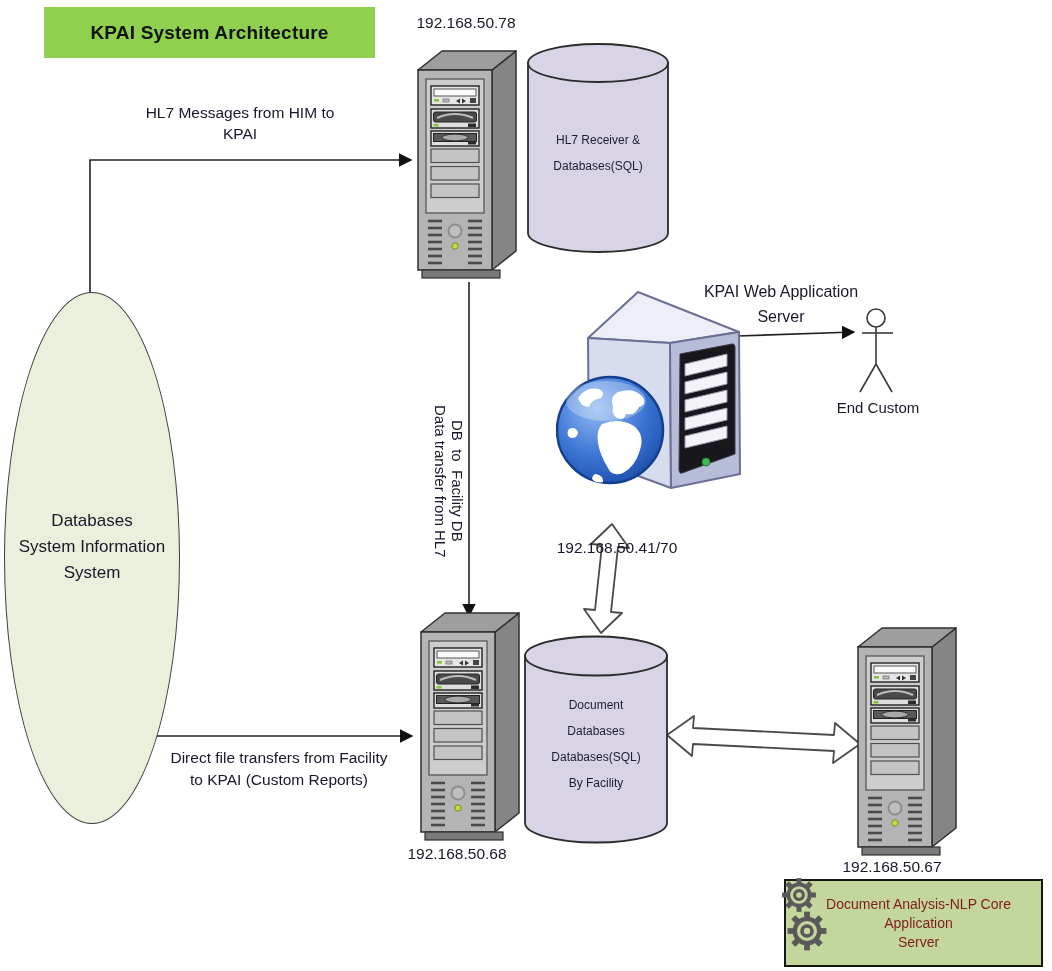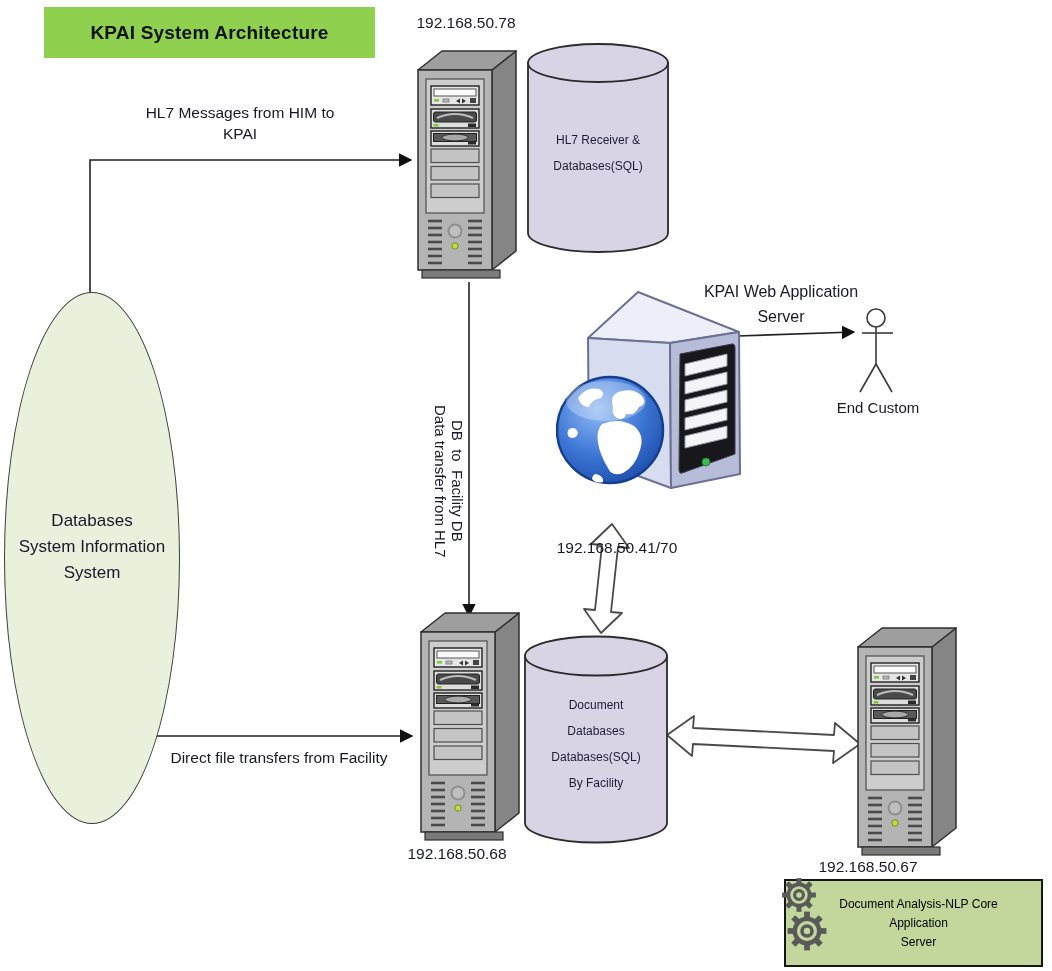--- a/index.html
+++ b/index.html
@@ -8,39 +8,39 @@
   .abs{position:absolute;}
   svg.layer{position:absolute;left:0;top:0;width:1052px;height:971px;}
   .title-box{left:44px;top:7px;width:331px;height:51px;background:#8fd14f;
              display:flex;align-items:center;justify-content:center;}
   .title-box span{font-size:19px;font-weight:600;color:#121212;letter-spacing:.2px;}
   .lbl{font-size:15.5px;line-height:21px;text-align:center;color:#18182b;}
   .ip{width:160px;font-size:15.5px;text-align:center;color:#18182b;}
   #ip-top{left:386px;top:14px;}
   #ip-web{left:537px;top:499px;margin-top:40px;}
   #ip-bottom{left:377px;top:845px;}
-  #ip-right{left:788px;top:858px;}
+  #ip-right{left:812px;top:858px;}
   #hl7-label{left:108px;top:102px;width:264px;}
   #direct-label{left:133px;top:747px;width:292px;line-height:22px;}
   #web-label{left:681px;top:279px;width:200px;font-size:16px;line-height:25px;}
   #end-users{left:828px;top:397px;width:100px;font-size:15px;}
   #vertical-label{left:431px;top:388px;height:186px;writing-mode:vertical-lr;
                   font-size:15px;line-height:17.5px;text-align:center;color:#18182b;}
   #vertical-label div{white-space:pre;}
   .node-ellipse{left:4px;top:292px;width:176px;height:532px;background:#e9f0dc;
                 border:1.6px solid #3d3d3d;border-radius:50%;display:flex;flex-direction:column;
                 align-items:center;justify-content:center;padding-bottom:22px;box-sizing:border-box;}
   .node-ellipse div{font-size:17px;line-height:26px;color:#18182b;text-align:center;}
   .cyl-text{text-align:center;font-size:12px;line-height:26px;color:#1c1c33;}
   #cyl-top-text{left:526px;top:127px;width:144px;}
   #cyl-bottom-text{left:523px;top:692px;width:146px;}
   .nlp-box{left:784px;top:879px;width:259px;height:88px;background:#c3d69b;border:2px solid #161616;
            box-sizing:border-box;display:flex;flex-direction:column;align-items:center;
            justify-content:center;padding-left:10px;}
-  .nlp-box div{font-size:12px;line-height:19px;color:#000000;text-align:center;}
+  .nlp-box div{font-size:14px;line-height:19px;color:#7f1d1d;text-align:center;}
   .edge{stroke:#222222;stroke-width:1.6;fill:none;}
   .fig{stroke:#3a3a3a;stroke-width:1.6;fill:none;}
   .dblarrow{fill:#ffffff;stroke:#4a4a4a;stroke-width:1.8;stroke-linejoin:round;}
 </style>
 </head>
 <body>
 
 <div class="canvas">
 
   <svg width="0" height="0" style="position:absolute">
@@ -224,20 +224,21 @@
   <div class="abs lbl" id="hl7-label">
     <div>HL7 Messages from HIM to</div>
     <div>KPAI</div>
   </div>
   <div class="abs" id="vertical-label">
     <div>Data transfer from HL7</div>
     <div>DB  to  Facility DB</div>
   </div>
   <div class="abs lbl" id="direct-label">
     <div>Direct file transfers from Facility</div>
+    <div>to KPAI (Custom Reports)</div>
   </div>
   <div class="abs lbl" id="web-label">
     <div>KPAI Web Application</div>
     <div>Server</div>
   </div>
   <div class="abs lbl" id="end-users">End Custom</div>
 
 </div>
 
 </body></html>

